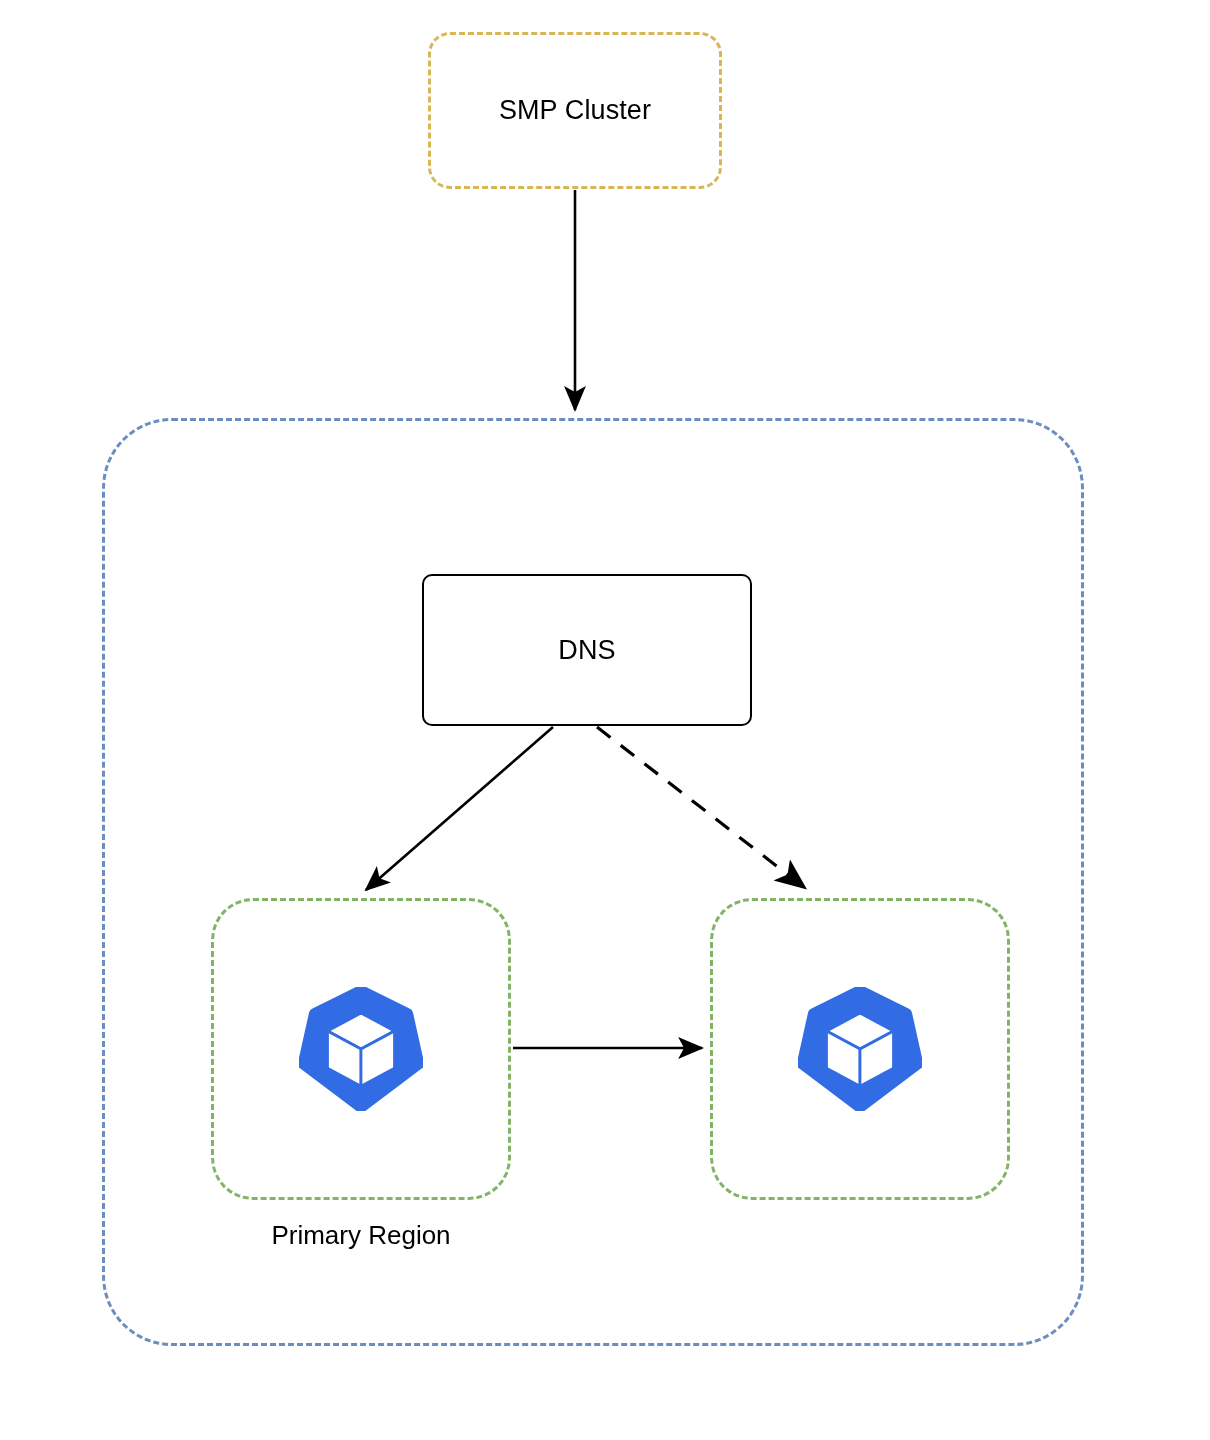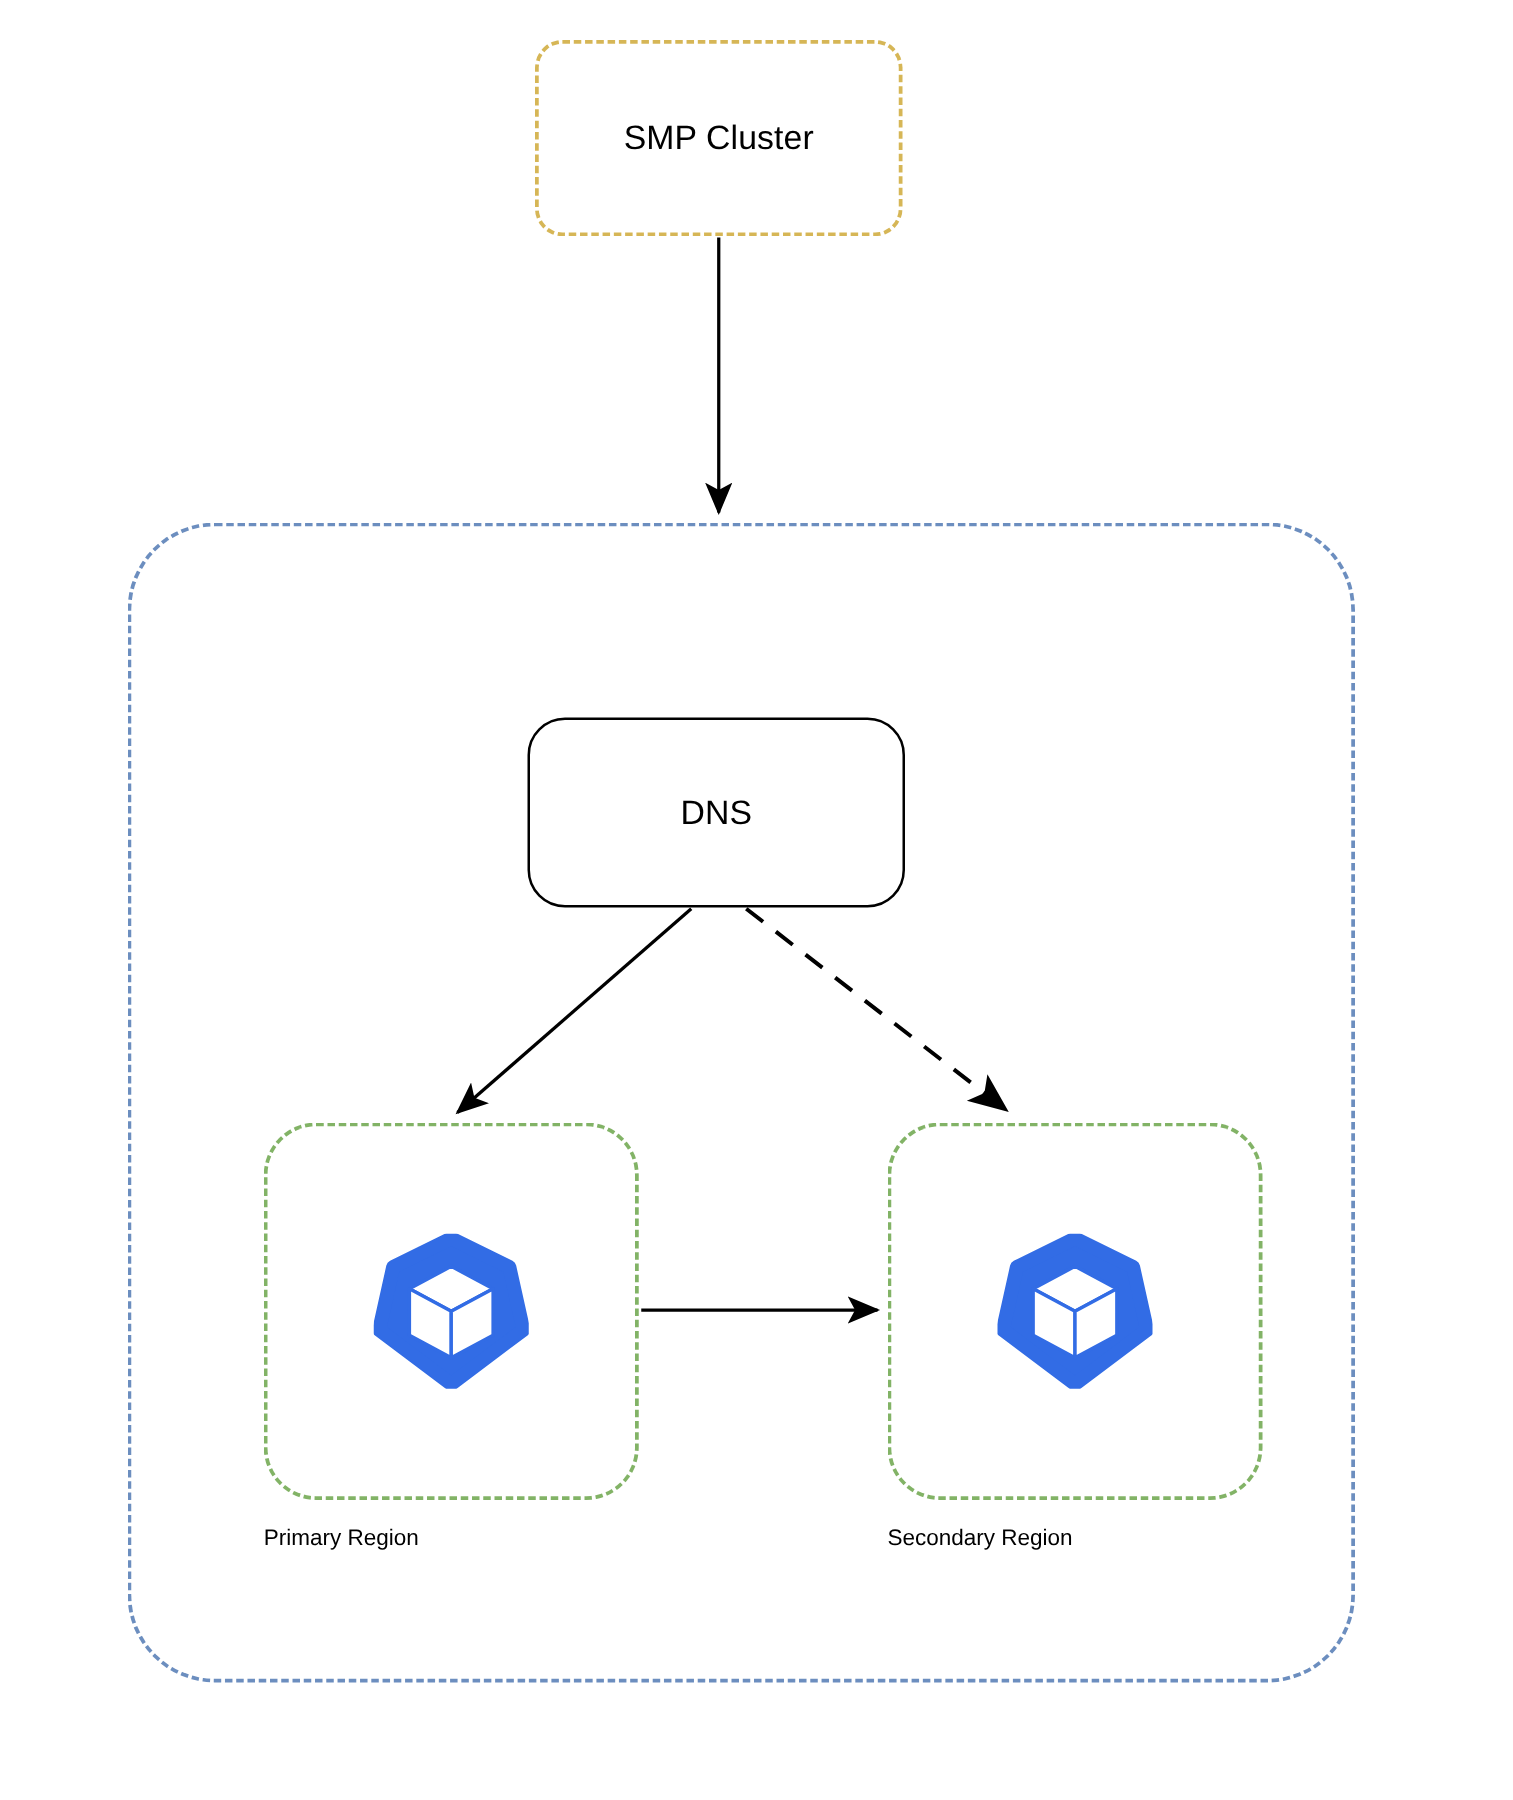--- a/index.html
+++ b/index.html
@@ -64,41 +64,42 @@
     height: 928px;
     border: 3px dashed #6c8ebf;
     border-radius: 70px;
     background: transparent;
   }
 
   
   #dns-node {
     left: 422px;
     top: 574px;
-    width: 302px;
+    width: 330px;
     height: 152px;
     border: 2.5px solid #000000;
-    border-radius: 30px;
+    border-radius: 10px;
   }
 
   
   .region-group {
     position: absolute;
     box-sizing: border-box;
     border: 3px dashed #82b366;
     border-radius: 42px;
     background: #ffffff;
   }
   #region-primary  { left: 211px; top: 898px; width: 300px; height: 302px; }
   #region-secondary{ left: 710px; top: 898px; width: 300px; height: 302px; }
 
   .region-caption {
     position: absolute;
     width: 300px;
-    font-size: 18px;
+    text-align: center;
+    font-size: 26px;
     color: #000000;
     white-space: nowrap;
   }
   #caption-primary   { left: 211px; top: 1220px; }
   #caption-secondary { left: 710px; top: 1220px; }
 
   
   .k8s-icon {
     position: absolute;
     width: 124px;
@@ -163,15 +164,14 @@
 
   <div id="region-secondary" class="region-group"></div>
 
   <svg id="k8s-secondary" class="k8s-icon" viewBox="0 0 100 100" xmlns="http://www.w3.org/2000/svg">
     <path d="M50 3 L87.5 21.5 L96.5 62 L50 97 L3.5 62 L12.5 21.5 Z" fill="#326ce5" stroke="#326ce5" stroke-width="9" stroke-linejoin="round"></path>
     <path d="M50 21 L77 35.5 L50 50 L23 35.5 Z" fill="#ffffff" stroke="#326ce5" stroke-width="2.2" stroke-linejoin="round"></path>
     <path d="M23 35.5 L50 50 L50 80 L23 65.5 Z" fill="#ffffff" stroke="#326ce5" stroke-width="2.2" stroke-linejoin="round"></path>
     <path d="M77 35.5 L77 65.5 L50 80 L50 50 Z" fill="#ffffff" stroke="#326ce5" stroke-width="2.2" stroke-linejoin="round"></path>
   </svg>
 
-  <div id="caption-secondary" class="region-caption">Secondary Region</div>
 
 </div>
 
 </body></html>

